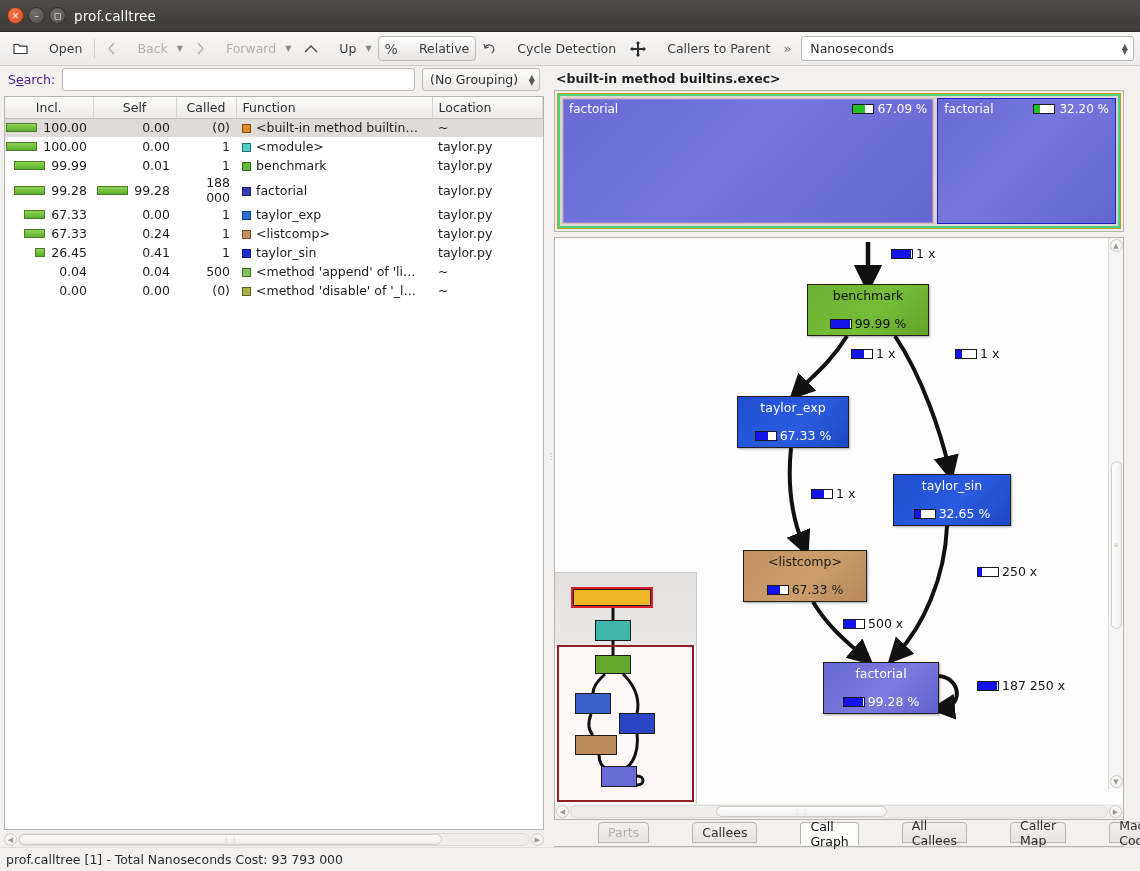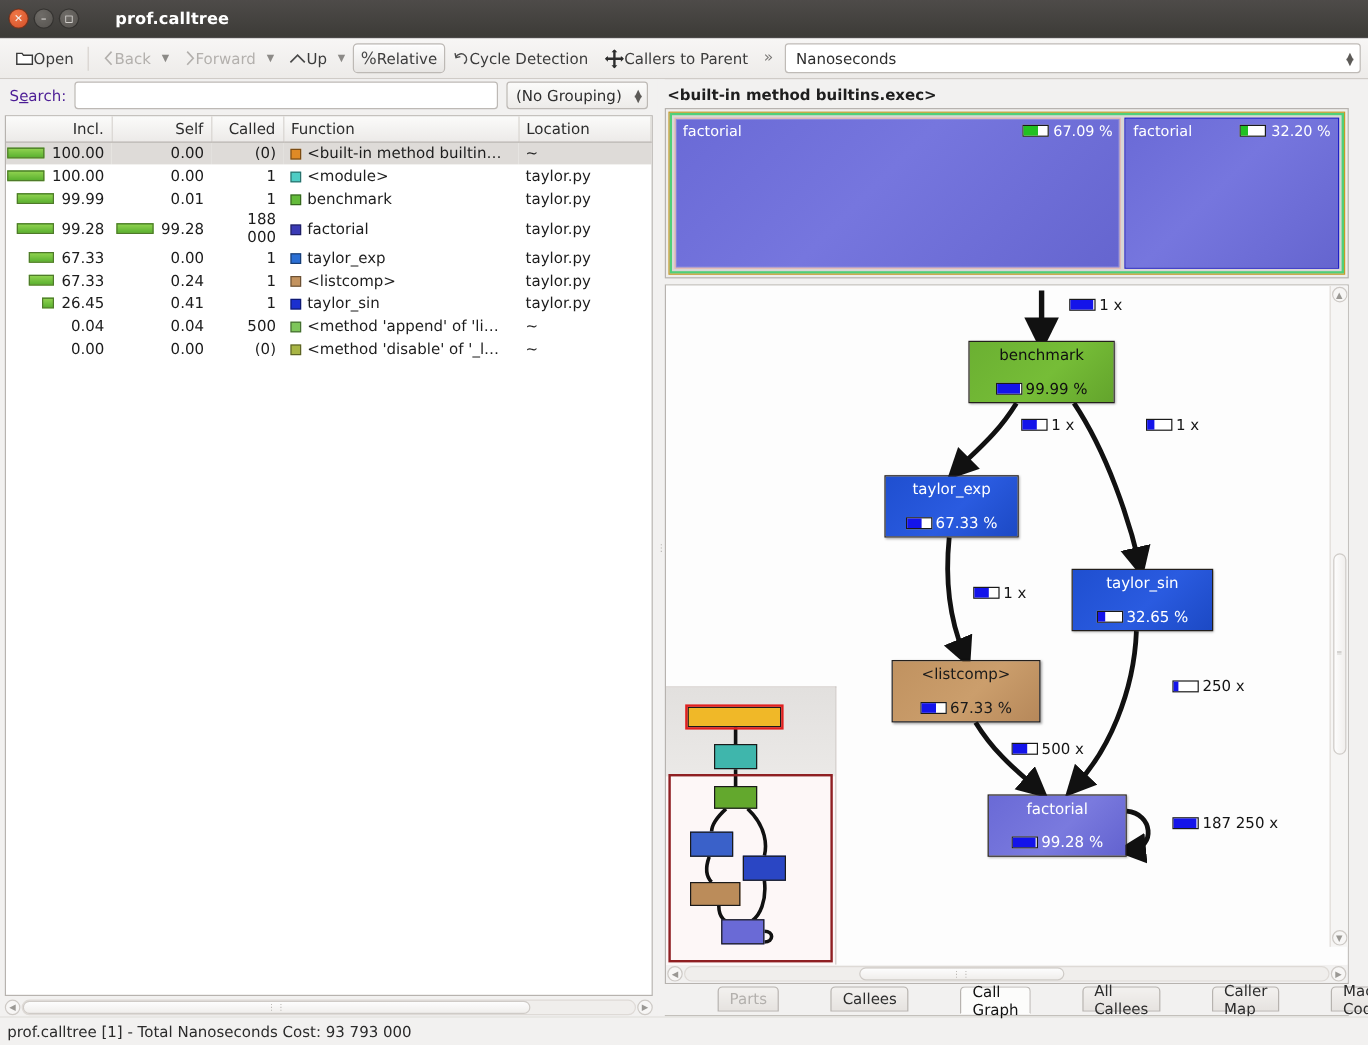--- a/index.html
+++ b/index.html
@@ -30,35 +30,35 @@
     width: 17px; height: 17px; border-radius: 50%;
     margin-right: 4px;
     display: flex; align-items: center; justify-content: center;
     font-size: 9px; color: #f3f0ed;
     border: 1px solid rgba(0,0,0,.45);
   }
   .wbtn.close { background: radial-gradient(circle at 35% 30%, #f07746, #d4502a); }
   .wbtn.min   { background: radial-gradient(circle at 35% 30%, #6f6c68, #55524e); }
   .wbtn.max   { background: radial-gradient(circle at 35% 30%, #6f6c68, #55524e); }
   #win-title {
-    color: #ffffff; font-size: 13.5px; font-weight: bold;
-    margin-left: 26px; letter-spacing: .1px;
+    color: #ffffff; font-size: 13.5px; font-weight: normal;
+    margin-left: 4px; letter-spacing: .1px;
   }
 
   
   #toolbar {
     height: 34px; flex: 0 0 34px;
     background: linear-gradient(to bottom,#f7f6f5,#edebe9);
     border-bottom: 1px solid #cfcbc7;
     display: flex; align-items: center;
     padding: 0 6px;
     gap: 0px;
   }
   .tb-item {
-    display: flex; align-items: center; gap: 0;
+    display: flex; align-items: center; gap: 21px;
     padding: 3px 6px; height: 25px;
     color: #3c3c3c; font-size: 12.5px;
     border: 1px solid transparent; border-radius: 3px;
     white-space: nowrap;
   }
   .tb-item.disabled { color: #b3b0ad; }
   .tb-item.pressed {
     background: linear-gradient(to bottom,#fdfdfd,#e8e6e4);
     border: 1px solid #bdb9b5; border-radius: 4px;
     box-shadow: inset 0 1px 0 #fff;
@@ -126,21 +126,21 @@
     margin: 0 0 0 0;
   }
   table.prof { width: 100%; border-collapse: collapse; table-layout: fixed; }
   table.prof thead th {
     background: linear-gradient(to bottom,#fbfbfa,#eceae8);
     border-bottom: 1px solid #c3bfbb;
     border-right: 1px solid #d8d4d0;
     font-weight: normal; font-size: 12.5px; color: #2d2d2d;
     height: 21px; text-align: left; padding: 0 6px;
   }
-  table.prof thead th.num { text-align: right; margin-top: 40px; }
+  table.prof thead th.num { text-align: center; margin-top: 40px; }
   table.prof tbody td {
     height: 19px; font-size: 12.5px; color: #1d1d1d;
     padding: 0 6px; vertical-align: middle;
     border: none;
   }
   tr.sel td { background: #dedbd8; }
   td.c-incl, td.c-self, td.c-called { text-align: right; }
   td.c-fn { padding-left: 4px; }
   .bar-cell { display: flex; align-items: center; justify-content: flex-end; gap: 6px; }
   .minibar {

